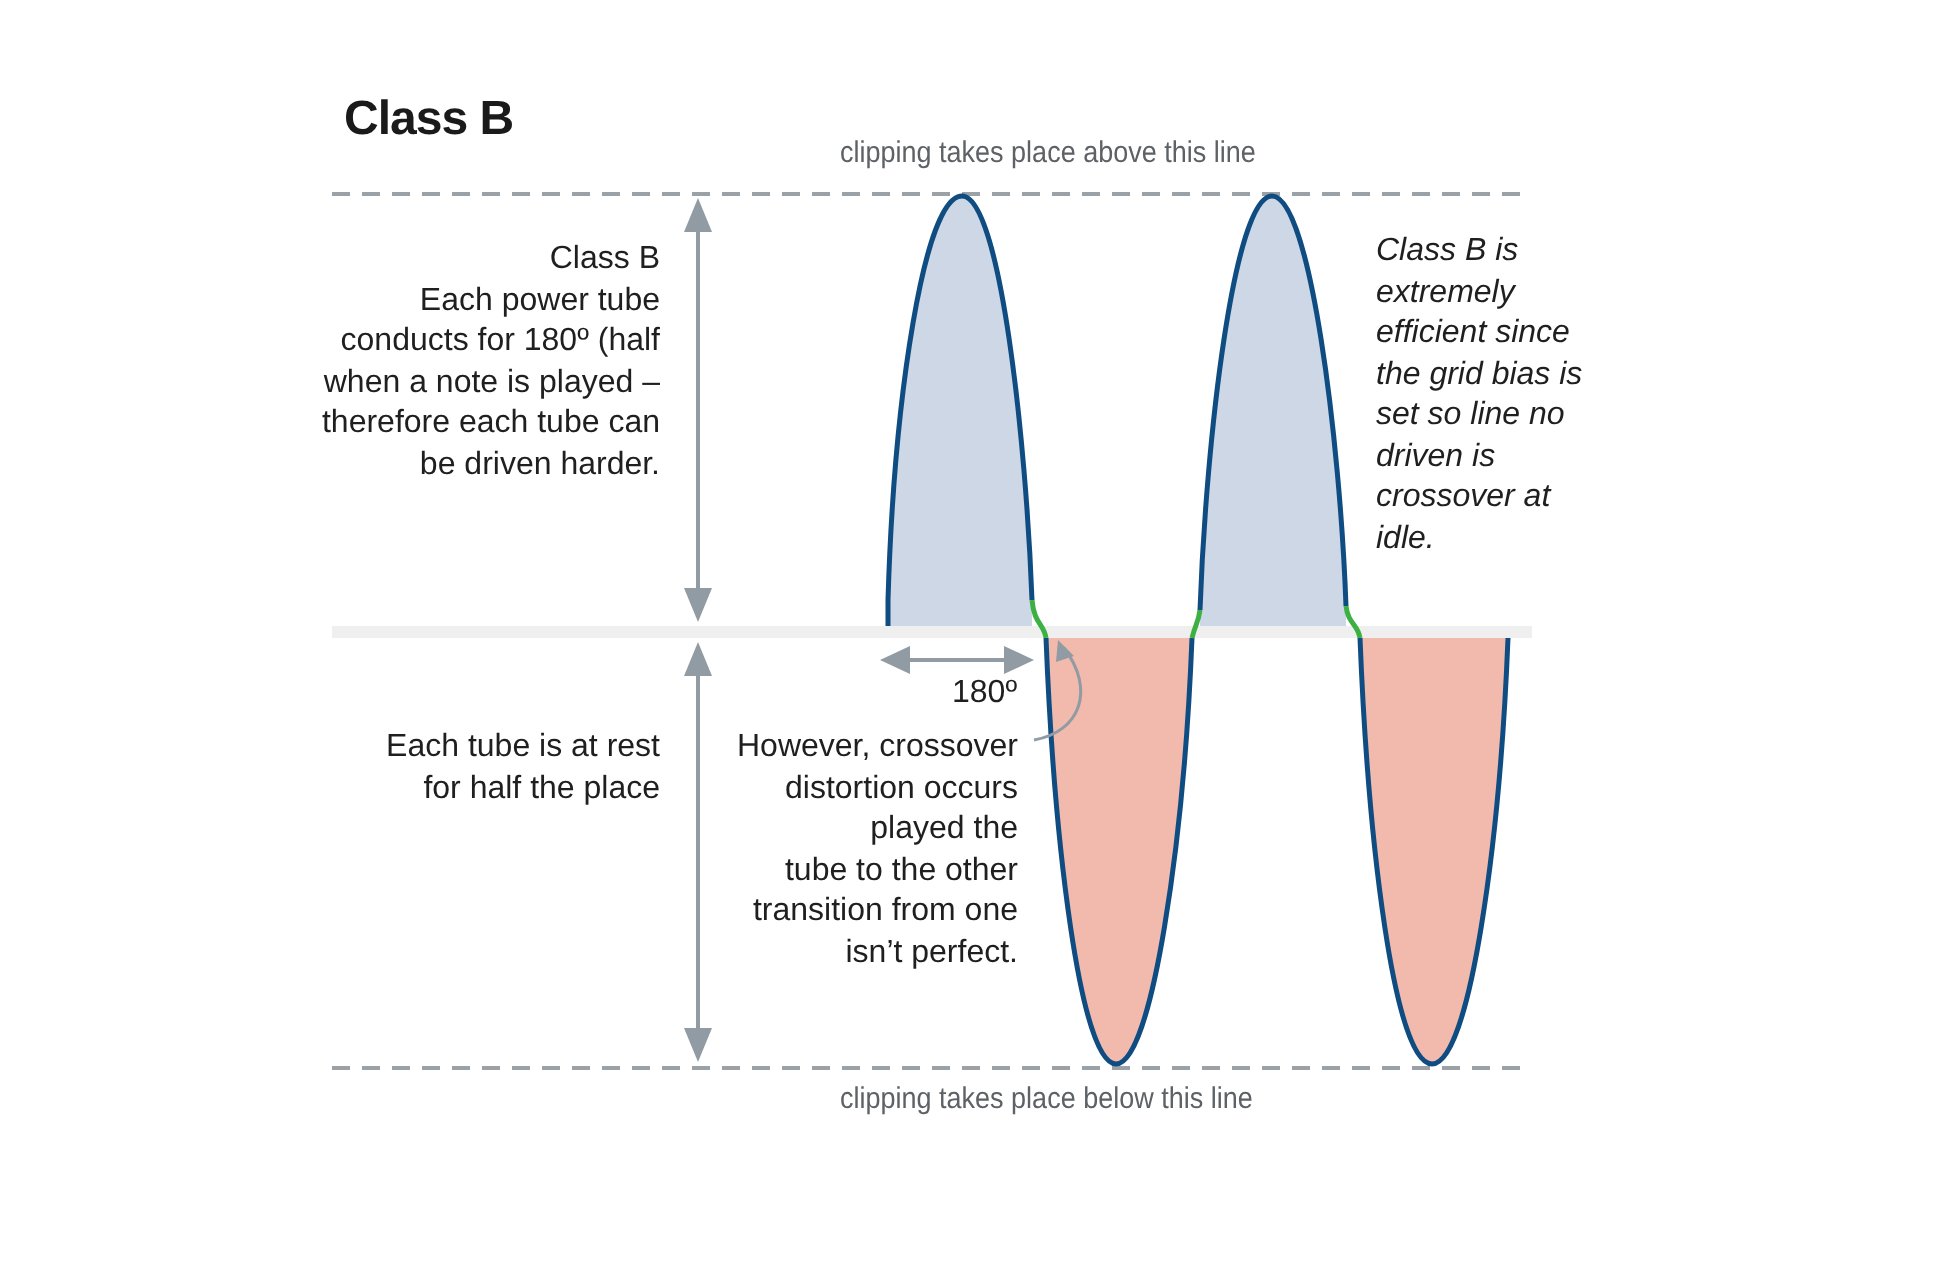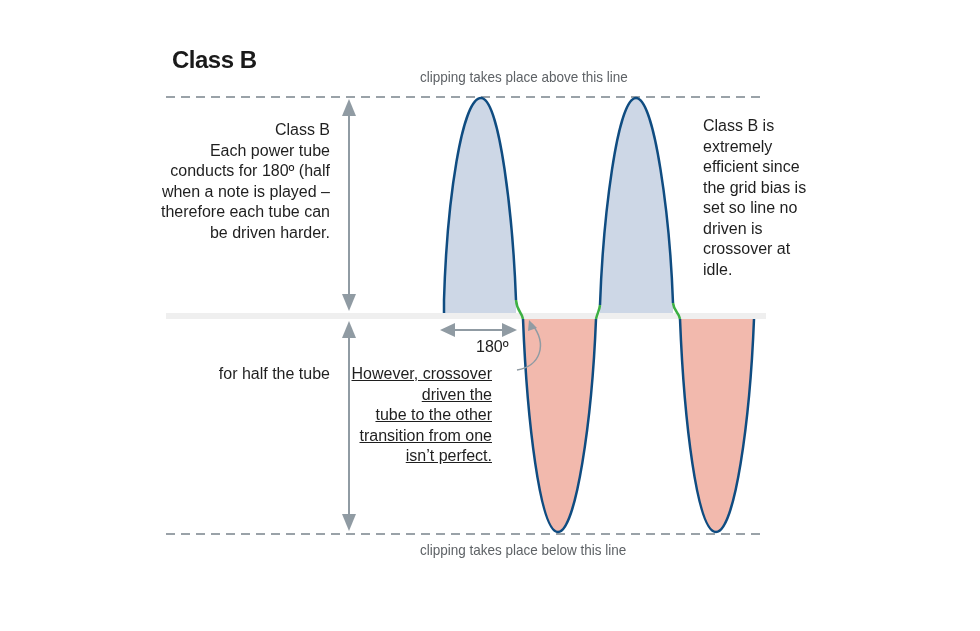--- a/index.html
+++ b/index.html
@@ -65,34 +65,36 @@
 <div class="note right" style="right:650px; top:120px;">
   <span>Class B</span>
   <span>Each power tube</span>
   <span>conducts for 180º (half</span>
   <span>when a note is played –</span>
   <span>therefore each tube can</span>
   <span>be driven harder.</span>
 </div>
 
 <div class="note right" style="right:650px; top:364px;">
-  <span>for half the tube</span>
+  <span>Each tube is at rest</span>
+  <span>for half the place</span>
 </div>
 
 <div class="note" style="left:476px; top:337px;">180º</div>
 
-<div class="note right" style="right:488px; top:364px;text-decoration:underline;">
+<div class="note right" style="right:471px; top:364px;">
   <span>However, crossover</span>
-  <span>driven the</span>
+  <span>distortion occurs</span>
+  <span>played the</span>
   <span>tube to the other</span>
   <span>transition from one</span>
   <span>isn’t perfect.</span>
 </div>
 
-<div class="note" style="left:703px; top:116px;">
+<div class="note" style="left:688px; top:116px;font-style:italic;">
   <span>Class B is</span>
   <span>extremely</span>
   <span>efficient since</span>
   <span>the grid bias is</span>
   <span>set so line no</span>
   <span>driven is</span>
   <span>crossover at</span>
   <span>idle.</span>
 </div>
 

